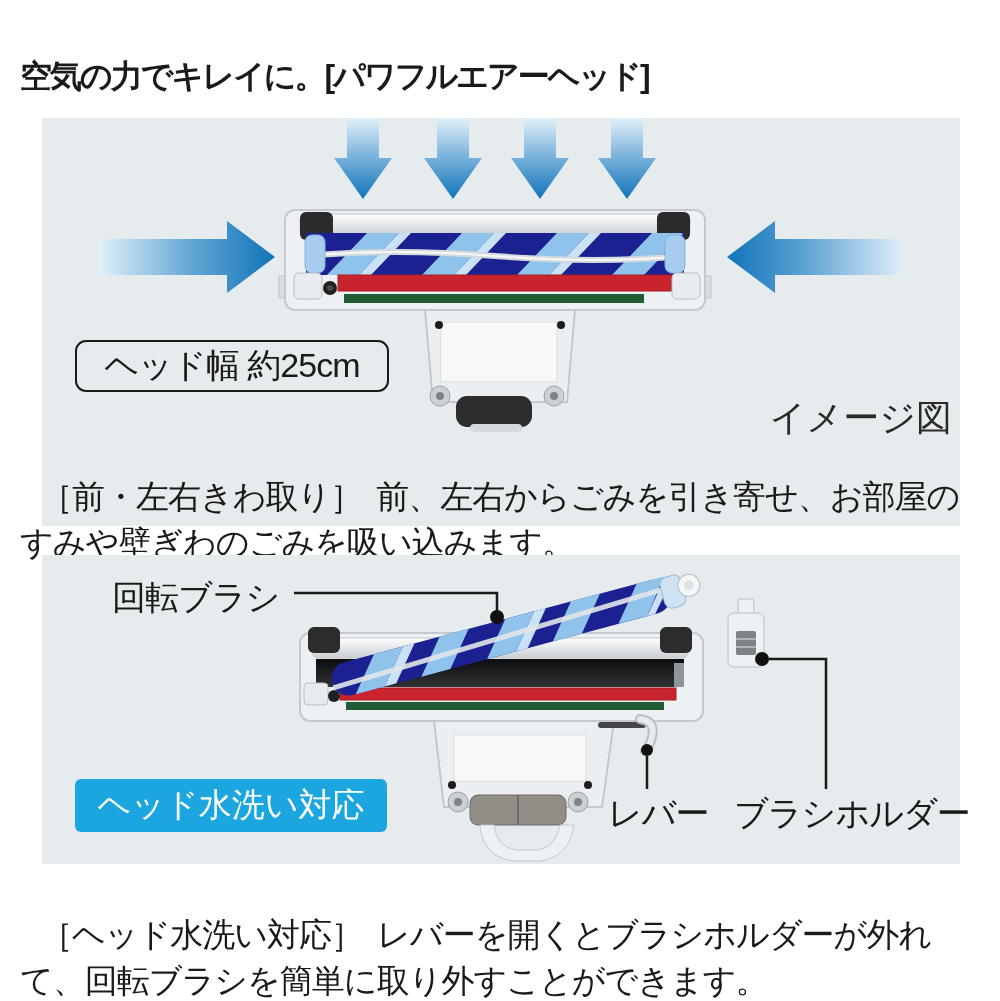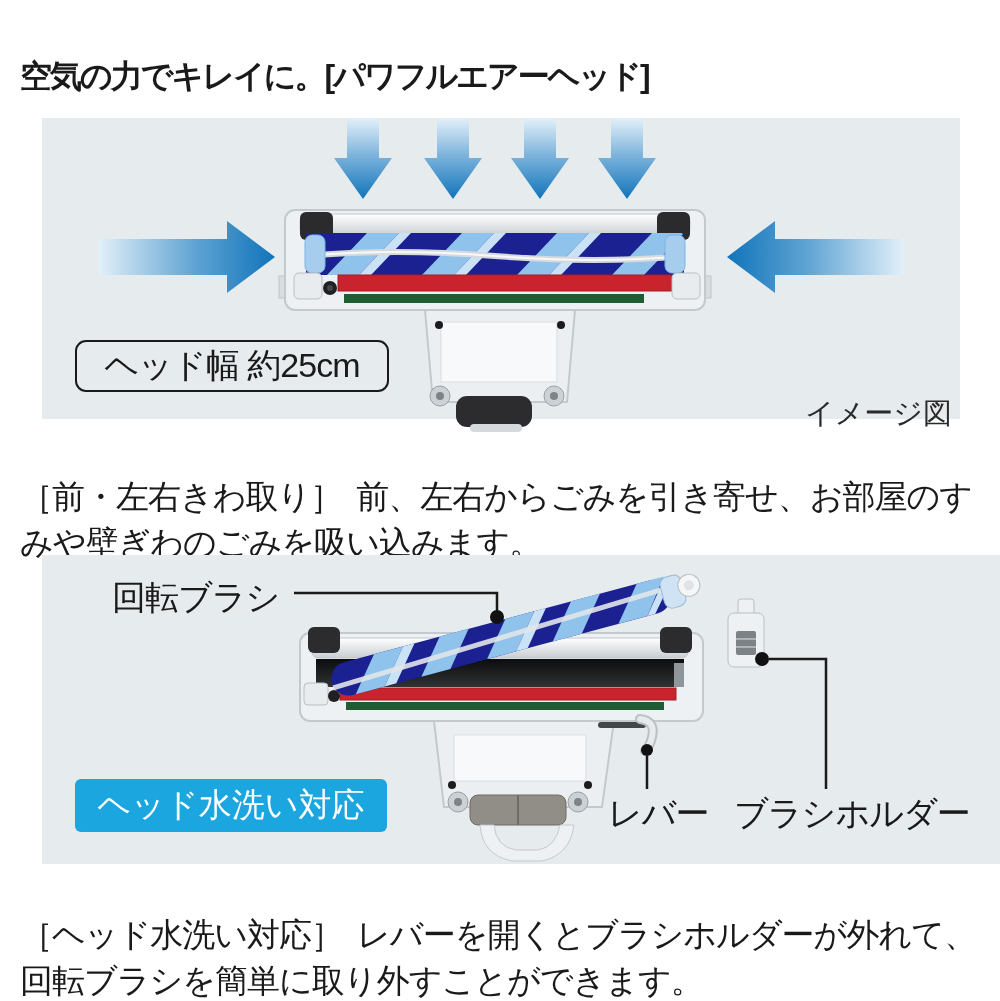--- a/index.html
+++ b/index.html
@@ -6,40 +6,40 @@
   .page {
     position:relative; width:1000px; height:1001px; background:#ffffff;
     font-family:"Liberation Sans","DejaVu Sans",sans-serif; color:#1a1a1a;
     overflow:hidden;
   }
   .title {
     position:absolute; left:20px; top:34px; width:965px;
     font-size:32px; font-weight:bold; letter-spacing:-2px; white-space:nowrap;
   }
   .panel { position:absolute; left:42px; width:918px; background:#e6ebed; }
-  .panel1 { top:118px; height:301px; }
-  .panel2 { top:555px; height:309px;padding-left:40px; }
+  .panel1 { top:118px; height:408px; }
+  .panel2 { top:555px; height:309px; }
   .illu { position:absolute; left:0; top:0; display:block; }
   .width-label {
     position:absolute; left:33px; top:222px; width:310px; height:48px;
     border:2px solid #1a1a1a; border-radius:11px;
     display:flex; align-items:center; justify-content:center;
     font-size:34px; font-weight:500; letter-spacing:-1px;
   }
   .image-note {
     position:absolute; right:8px; top:276px;
-    font-size:29px; font-weight:400; color:#2a2a2a;
+    font-size:36px; font-weight:400; color:#2a2a2a;
   }
   .caption {
     position:absolute; left:20px; width:960px;
     font-size:33px; font-weight:500; letter-spacing:-1px; line-height:1.38;
   }
   .caption1 { top:441px; }
   .caption2 { top:879px; }
-  .cap-head { margin-right:14px; }
+  .cap-head { margin-right:14px;margin-left:20px; }
   .panel-label { position:absolute; font-size:34px; font-weight:500; letter-spacing:-1px; white-space:nowrap; }
   .label-brush  { left:70px;  top:20px; }
   .label-lever  { left:566px; top:236px; }
   .label-holder { left:692px; top:236px; }
   .badge {
     position:absolute; left:33px; top:224px; width:312px; height:53px;
     background:#1ba6e0; border-radius:6px; color:#ffffff;
     display:flex; align-items:center; justify-content:center;
     font-size:33px; font-weight:500;
   }

